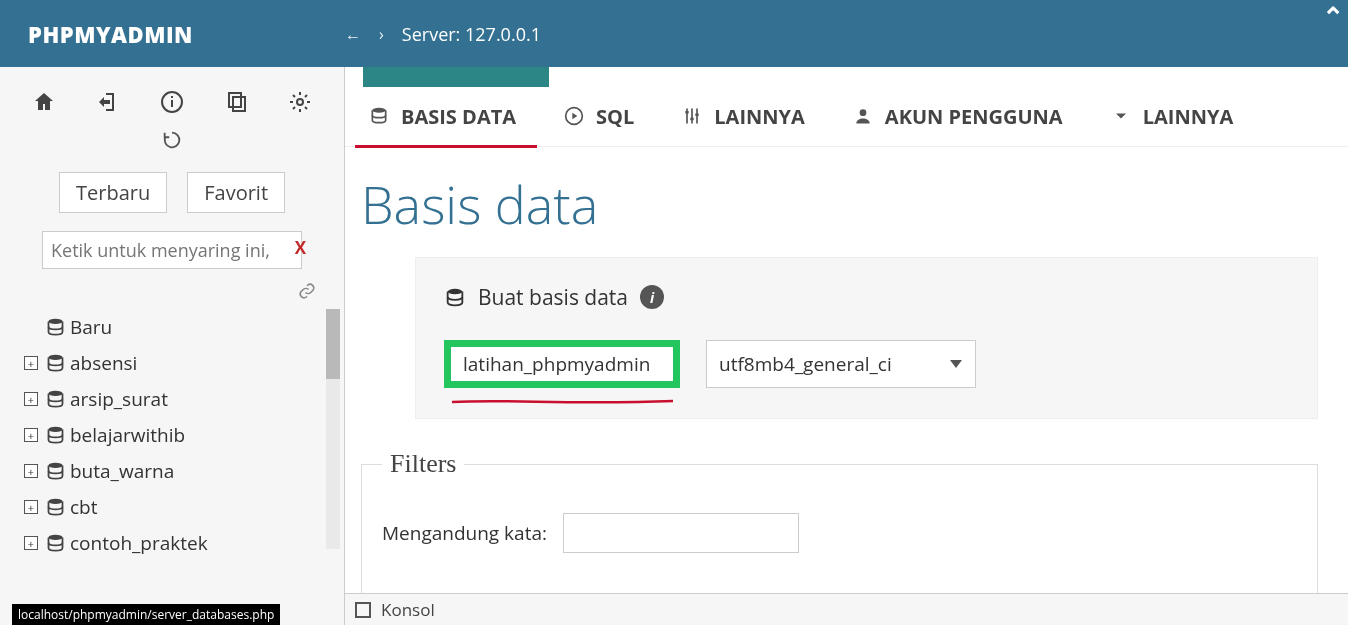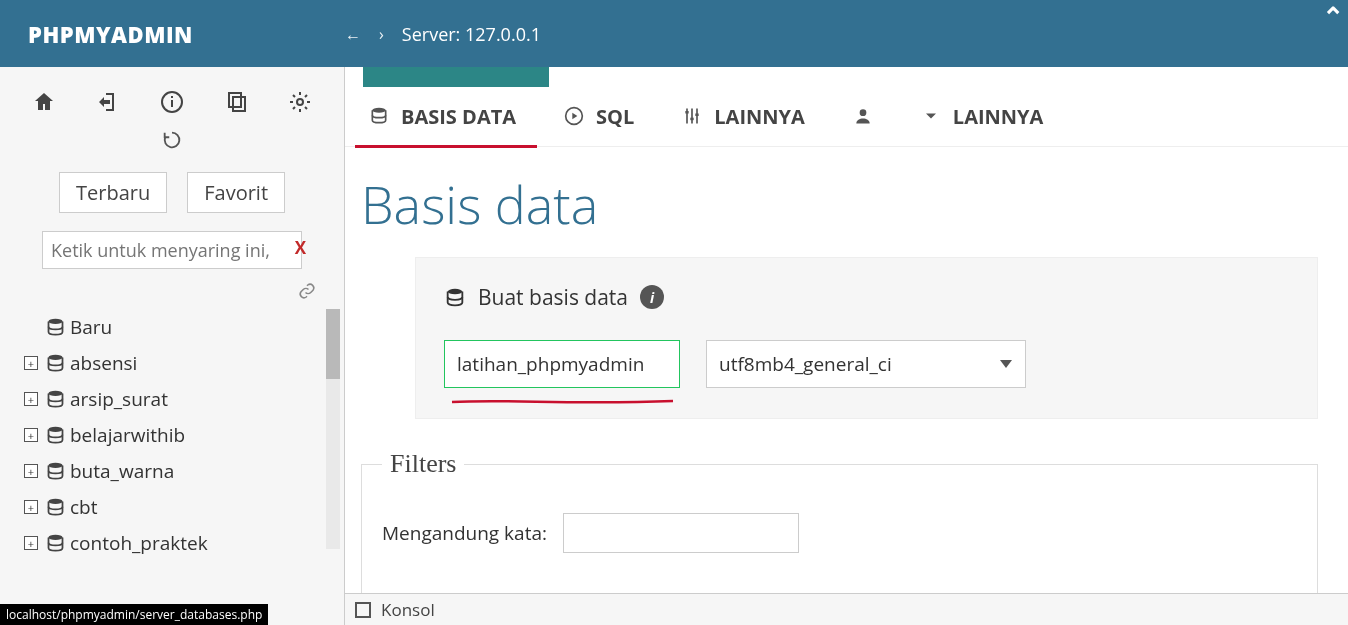--- a/index.html
+++ b/index.html
@@ -36,44 +36,44 @@
 .db-tree { padding: 0 0 0 24px; position: relative; }
 .db-tree .scrollbar { position: absolute; right: 4px; top: 0; width: 14px; height: 240px; background: #e9e9e9; }
 .db-tree .thumb { background: #b9b9b9; width: 14px; height: 70px; }
 
 .db-item { display: flex; align-items: center; gap: 2px; padding: 4px 0; font-size: 19px; color: #333; }
 .db-item.first { margin-left: 18px; }
 .expand { display:inline-flex; align-items:center; justify-content:center; width: 14px; height: 14px; border: 1px solid #555; font-size: 11px; line-height: 1; background: #fff; cursor: pointer; margin-right: 2px; }
 .db-icon { font-size: 21px; color: #444; width: 26px; text-align: center; }
 .db-name { cursor: pointer; }
 
-.status-bar { position: absolute; bottom: 0; left: 0; background: #000; color: #fff; font-size: 12px; padding: 2px 6px; }
+.status-bar { position: absolute; bottom: 0; left: 12px; background: #000; color: #fff; font-size: 12px; padding: 2px 6px; }
 
 
 .teal-block { background: #2c8686; height: 20px; width: 186px; margin-left: 18px; }
 .tabbar { display: flex; align-items: center; gap: 0; padding-left: 0; margin-top: 0; border-bottom: 1px solid #eee; }
 .tab { display: flex; align-items: center; gap: 12px; padding: 16px 24px; font-size: 20px; font-weight: 700; color: #444; cursor: pointer; }
 .tab.active { background: #fff; }
 .tab .ticon { font-size: 20px; color: #555; }
 .active-underline { height: 3px; background: #c8102e; width: 182px; margin-left: 10px; position: relative; top: -2px; }
 
 .page-title { font-size: 52px; font-weight: 300; color: #337091; padding: 18px 0 18px 16px; }
 
 .create-panel { background: #f6f6f6; margin: 0 30px 30px 70px; padding: 24px 16px 30px 28px; border: 1px solid #eee; }
 .create-header { display: flex; align-items: center; gap: 12px; font-size: 21px; color: #333; margin-bottom: 28px; }
 .create-header .cicon { font-size: 22px; }
 .info-circle { display:inline-flex; align-items:center; justify-content:center; width:24px; height:24px; border-radius:50%; background:#555; color:#fff; font-style: italic; font-weight:700; font-size:14px; }
 
 .create-form { display: flex; gap: 26px; align-items: center; }
 .name-wrap { position: relative; }
-.name-input { width: 236px; height: 48px; border: 1px solid #22c55e; padding: 0 12px; font-size: 19px; background: #fff; color: #333; font-family: inherit; }
+.name-input { width: 236px; height: 48px; border: 7px solid #22c55e; padding: 0 12px; font-size: 19px; background: #fff; color: #333; font-family: inherit; }
 .red-underline { position: absolute; left: 6px; bottom: -5px; width: 225px; height: 4px; }
 .red-underline svg { width: 100%; height: 8px; }
 
-.collation-select { width: 320px; height: 48px; border: 1px solid #ccc; padding: 0 36px 0 12px; font-size: 19px; background: #fff; color: #333; appearance: none; position: relative; font-family: inherit; }
+.collation-select { width: 270px; height: 48px; border: 1px solid #ccc; padding: 0 36px 0 12px; font-size: 19px; background: #fff; color: #333; appearance: none; position: relative; font-family: inherit; }
 .select-wrap { position: relative; }
 .select-wrap::after { content: ""; position: absolute; right: 14px; top: 20px; border-left: 6px solid transparent; border-right: 6px solid transparent; border-top: 8px solid #555; pointer-events: none; }
 
 .create-btn { background: #337091; color: #fff; border: none; height: 48px; padding: 0 22px; font-size: 20px; cursor: pointer; font-family: inherit; }
 
 .filters-fieldset { margin: 6px 30px 0 16px; border: 1px solid #ddd; padding: 24px 20px 40px 20px; position: relative; }
 .filters-legend { font-size: 26px; color: #444; padding: 0 8px; font-weight: 400; position: relative; top: 0; font-family: Liberation Serif, serif; }
 .filter-row { display: flex; align-items: center; gap: 16px; margin-top: 10px; font-size: 19px; color: #333; }
 .filter-input { width: 236px; height: 40px; border: 1px solid #ccc; padding: 0 10px; font-size: 18px; }
 
@@ -261,20 +261,21 @@
       <div class="tab">
         <span class="ticon"><svg class="ic" viewBox="0 0 24 24" fill="currentColor">
               <use href="#i-sliders"></use>
             </svg></span>
         <span>LAINNYA</span>
       </div>
       <div class="tab">
         <span class="ticon"><svg class="ic" viewBox="0 0 24 24" fill="currentColor">
               <use href="#i-user"></use>
             </svg></span>
+        <span>AKUN PENGGUNA</span>
       </div>
       <div class="tab">
         <span class="ticon"><svg class="ic" viewBox="0 0 24 24" fill="currentColor">
               <use href="#i-caret"></use>
             </svg></span>
         <span>LAINNYA</span>
       </div>
     </div>
     <div class="active-underline"></div>
 

